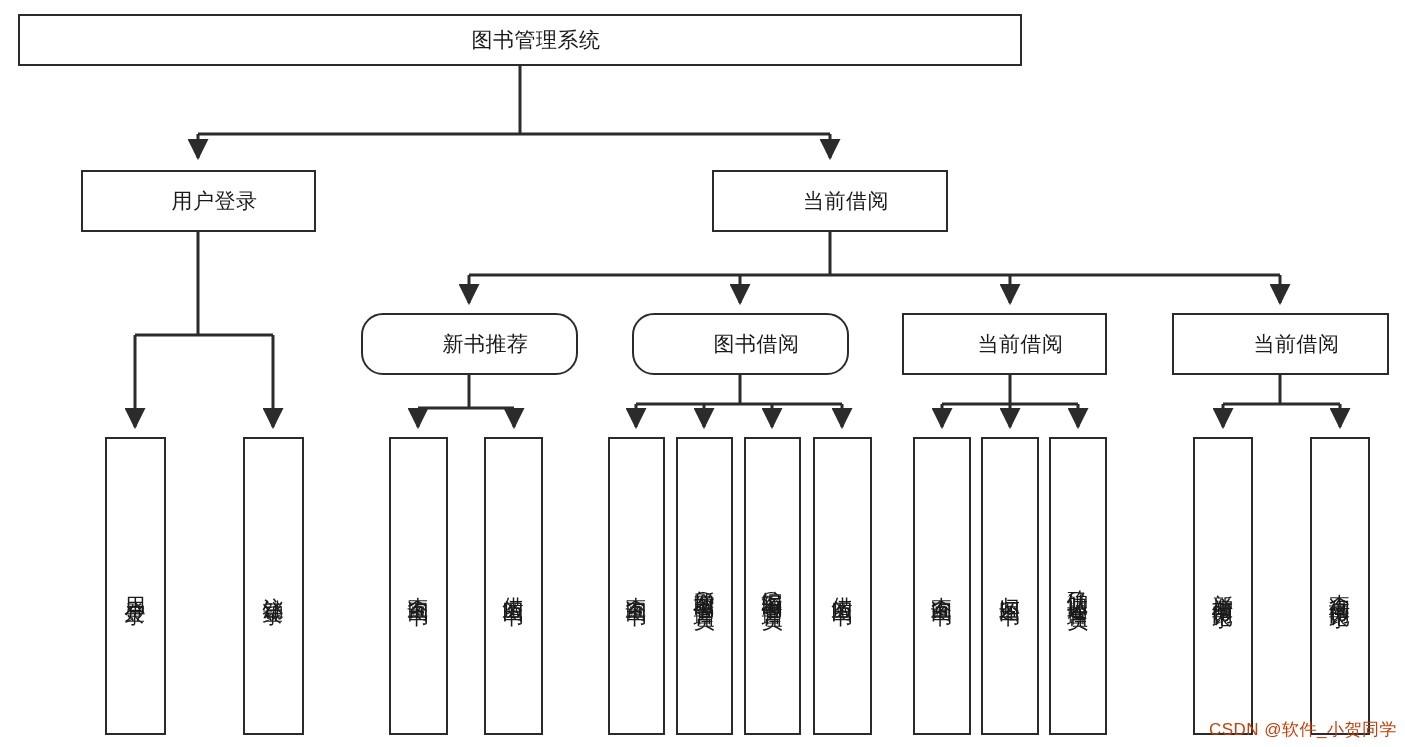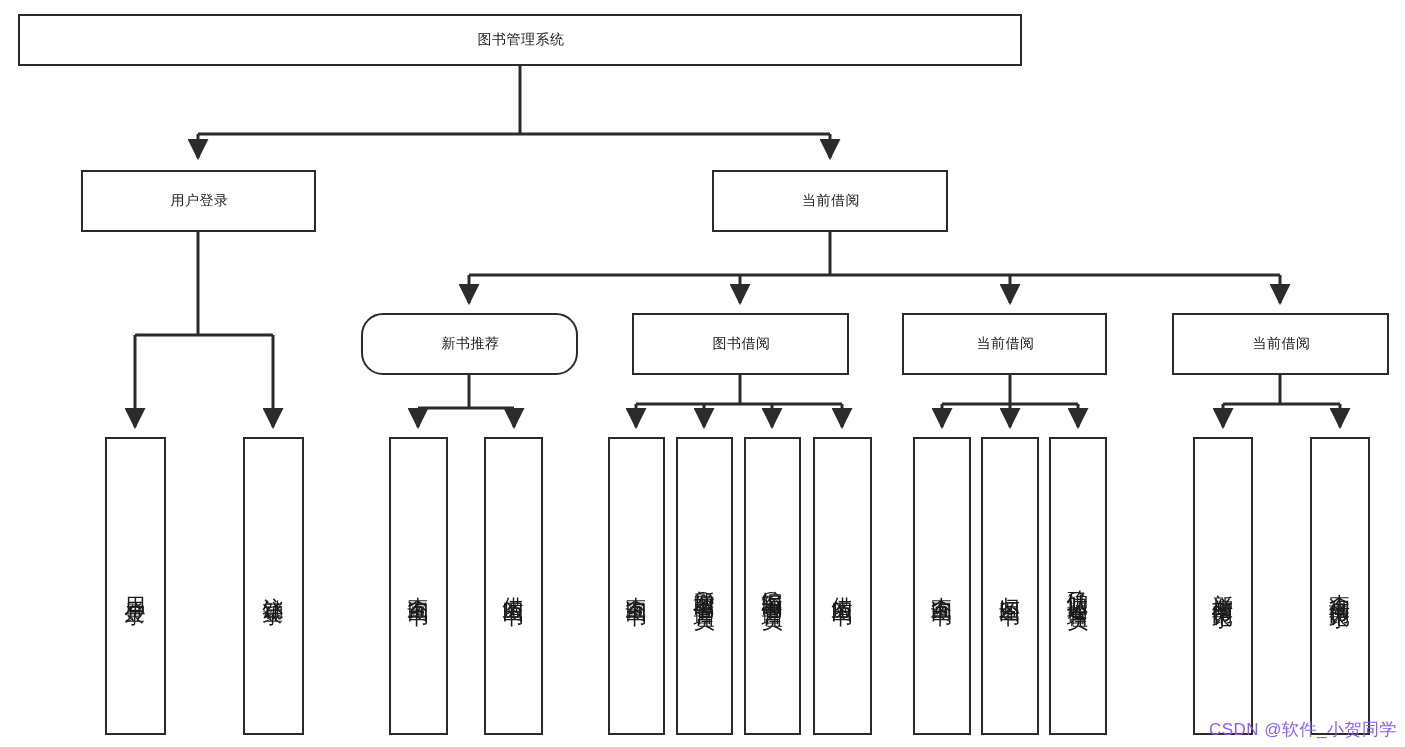--- a/index.html
+++ b/index.html
@@ -22,28 +22,28 @@
     height: 747px;
   }
   .node-box {
     position: absolute;
     border: 2px solid #2b2b2b;
     background: #ffffff;
     box-sizing: border-box;
   }
   .node-label-h {
     position: absolute;
-    left: 1px;
+    left: 16px;
     top: 0;
     width: 100%;
     height: 100%;
     display: flex;
     align-items: center;
     justify-content: center;
-    font-size: 14px;
+    font-size: 21px;
     color: #1a1a1a;
     letter-spacing: 0.5px;
     white-space: nowrap;
   }
   .node-label-v {
     position: absolute;
     left: 0;
     top: 0;
     width: 100%;
     height: 100%;
@@ -64,21 +64,21 @@
     top: 0;
     width: 1405px;
     height: 747px;
     pointer-events: none;
   }
   .watermark {
     position: absolute;
     right: 8px;
     bottom: 6px;
     font-size: 17px;
-    color: #8b5cf6;
+    color: #c2410c;
     white-space: nowrap;
     letter-spacing: 0.5px;
   }
 </style>
 </head>
 <body>
 
 <div id="diagram-root">
 
   <svg id="connectors" viewBox="0 0 1405 747" width="1405" height="747" xmlns="http://www.w3.org/2000/svg">
@@ -139,21 +139,21 @@
   <div class="node-box" style="left: 81px; top: 170px; width: 235px; height: 62px;">
     <span class="node-label-h">用户登录</span>
   </div>
   <div class="node-box" style="left: 712px; top: 170px; width: 236px; height: 62px;">
     <span class="node-label-h">当前借阅</span>
   </div>
 
   <div class="node-box" style="left: 361px; top: 313px; width: 217px; height: 62px; border-radius: 22px;">
     <span class="node-label-h">新书推荐</span>
   </div>
-  <div class="node-box" style="left: 632px; top: 313px; width: 217px; height: 62px;">
+  <div class="node-box" style="left: 632px; top: 313px; width: 217px; height: 62px; border-radius: 22px;">
     <span class="node-label-h">图书借阅</span>
   </div>
   <div class="node-box" style="left: 902px; top: 313px; width: 205px; height: 62px; font-family: Liberation Mono, monospace;">
     <span class="node-label-h">当前借阅</span>
   </div>
   <div class="node-box" style="left: 1172px; top: 313px; width: 217px; height: 62px;">
     <span class="node-label-h">当前借阅</span>
   </div>
 
   <div class="node-box" style="left: 105px; top: 437px; width: 61px; height: 298px;">

